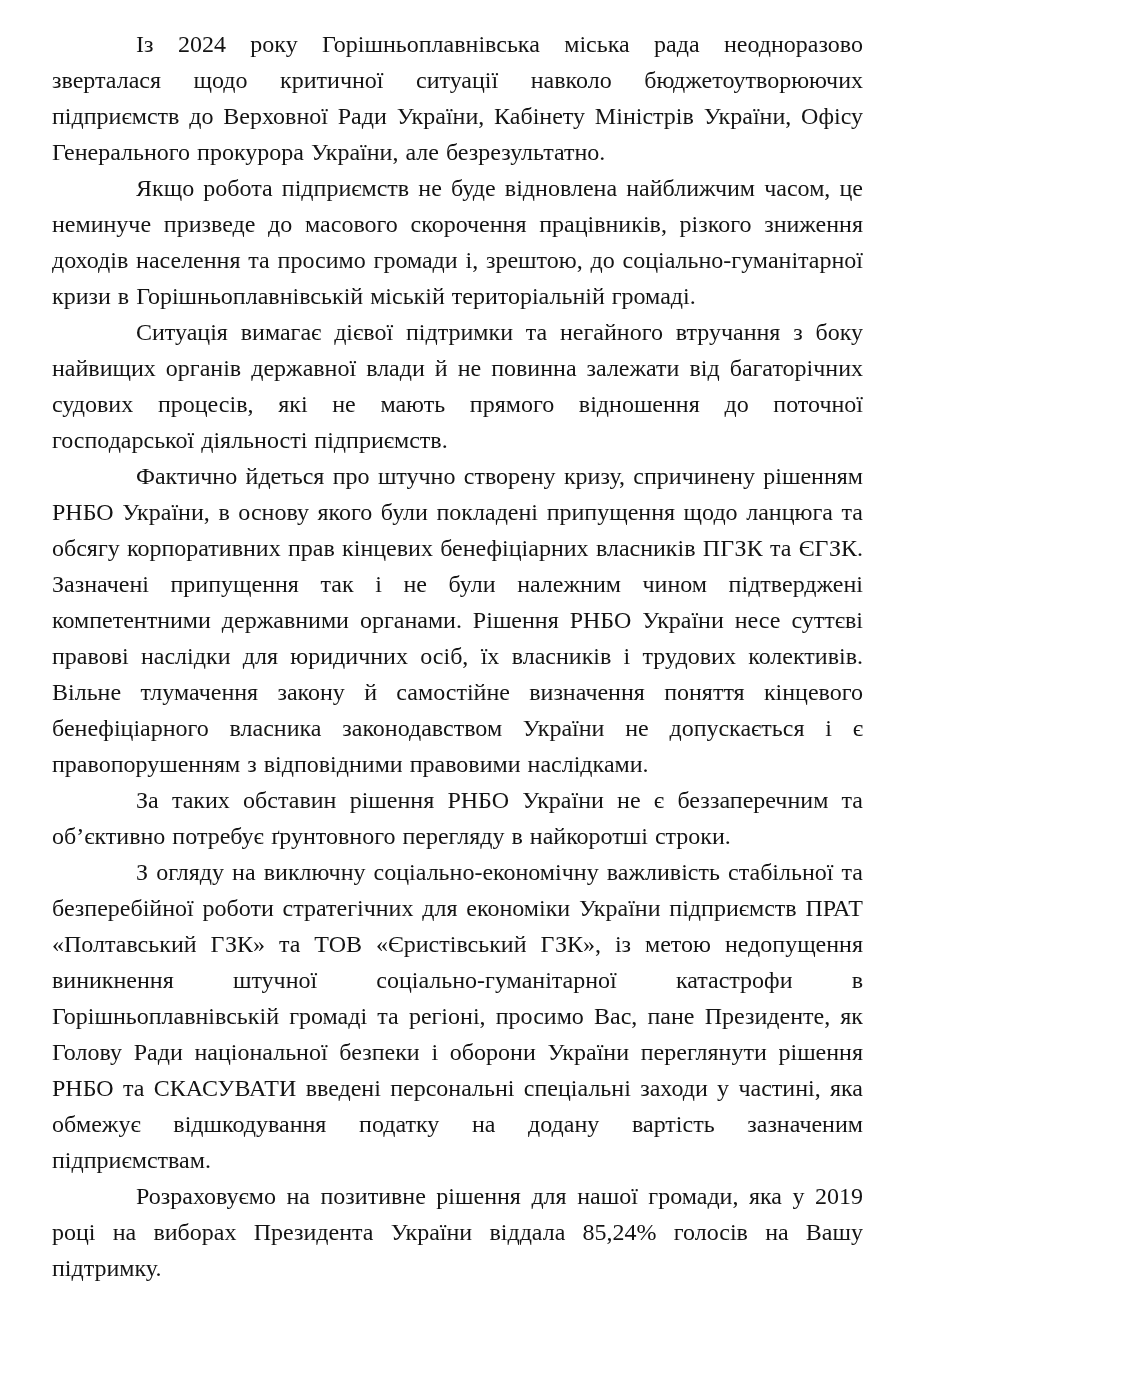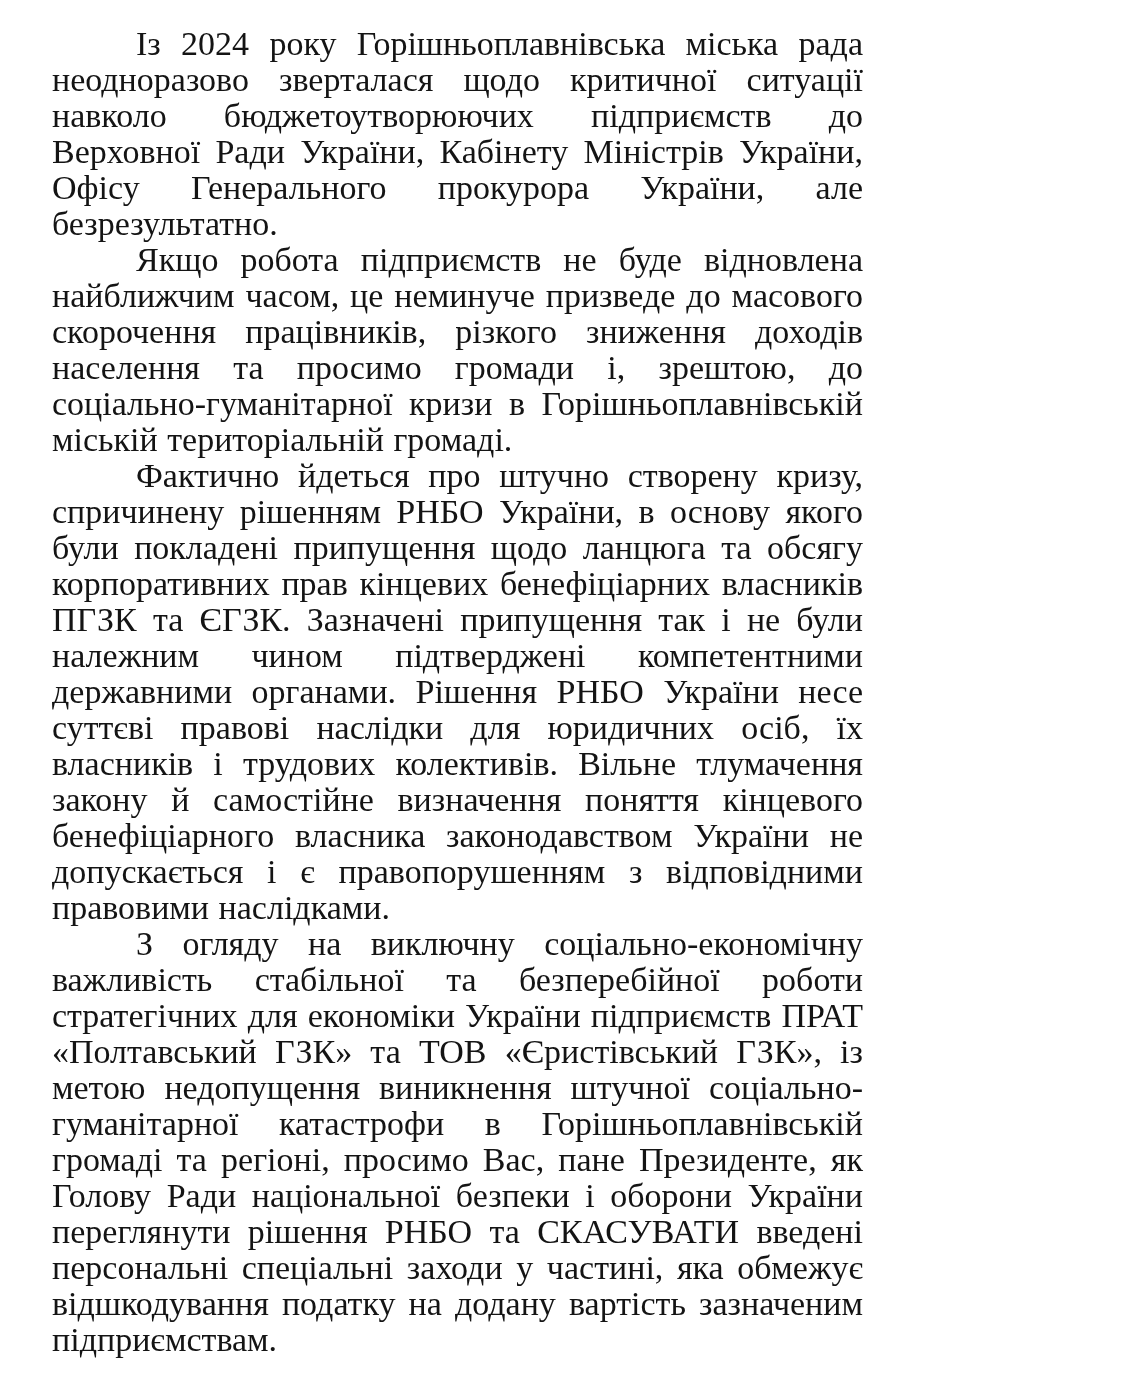--- a/index.html
+++ b/index.html
@@ -8,21 +8,21 @@
     background: #ffffff;
   }
   .page {
     position: relative;
     width: 920px;
     height: 1378px;
     box-sizing: border-box;
     background: #ffffff;
     padding: 26px 57px 0 52px;
     font-family: "Liberation Serif", "DejaVu Serif", serif;
-    font-size: 34px;
+    font-size: 24px;
     line-height: 36px;
     color: #141414;
     overflow: hidden;
   }
   .body-text p {
     margin: 0;
     text-align: justify;
     text-indent: 84px;
     word-spacing: 1px;
   }
@@ -34,19 +34,22 @@
     line-height: 36px;
   }
 </style>
 </head>
 <body>
 
 <div class="page">
   <div class="body-text">
     <p>Із 2024 року Горішньоплавнівська міська рада неодноразово зверталася щодо критичної ситуації навколо бюджетоутворюючих підприємств до Верховної Ради України, Кабінету Міністрів України, Офісу Генерального прокурора України, але безрезультатно.</p>
     <p>Якщо робота підприємств не буде відновлена найближчим часом, це неминуче призведе до масового скорочення працівників, різкого зниження доходів населення та просимо громади і, зрештою, до соціально-гуманітарної кризи в Горішньоплавнівській міській територіальній громаді.</p>
+    <p>Ситуація вимагає дієвої підтримки та негайного втручання з боку найвищих органів державної влади й не повинна залежати від багаторічних судових процесів, які не мають прямого відношення до поточної господарської діяльності підприємств.</p>
     <p>Фактично йдеться про штучно створену кризу, спричинену рішенням РНБО України, в основу якого були покладені припущення щодо ланцюга та обсягу корпоративних прав кінцевих бенефіціарних власників ПГЗК та ЄГЗК. Зазначені припущення так і не були належним чином підтверджені компетентними державними органами. Рішення РНБО України несе суттєві правові наслідки для юридичних осіб, їх власників і трудових колективів. Вільне тлумачення закону й самостійне визначення поняття кінцевого бенефіціарного власника законодавством України не допускається і є правопорушенням з відповідними правовими наслідками.</p>
+    <p>За таких обставин рішення РНБО України не є беззаперечним та об’єктивно потребує ґрунтовного перегляду в найкоротші строки.</p>
     <p>З огляду на виключну соціально-економічну важливість стабільної та безперебійної роботи стратегічних для економіки України підприємств ПРАТ «Полтавський ГЗК» та ТОВ «Єристівський ГЗК», із метою недопущення виникнення штучної соціально-гуманітарної катастрофи в Горішньоплавнівській громаді та регіоні, просимо Вас, пане Президенте, як Голову Ради національної безпеки і оборони України переглянути рішення РНБО та СКАСУВАТИ введені персональні спеціальні заходи у частині, яка обмежує відшкодування податку на додану вартість зазначеним підприємствам.</p>
+    <p>Розраховуємо на позитивне рішення для нашої громади, яка у 2019 році на виборах Президента України віддала 85,24% голосів на Вашу підтримку.</p>
   </div>
   <div class="signature">
     <div>Депутати</div>
   </div>
 </div>
 
 </body></html>

